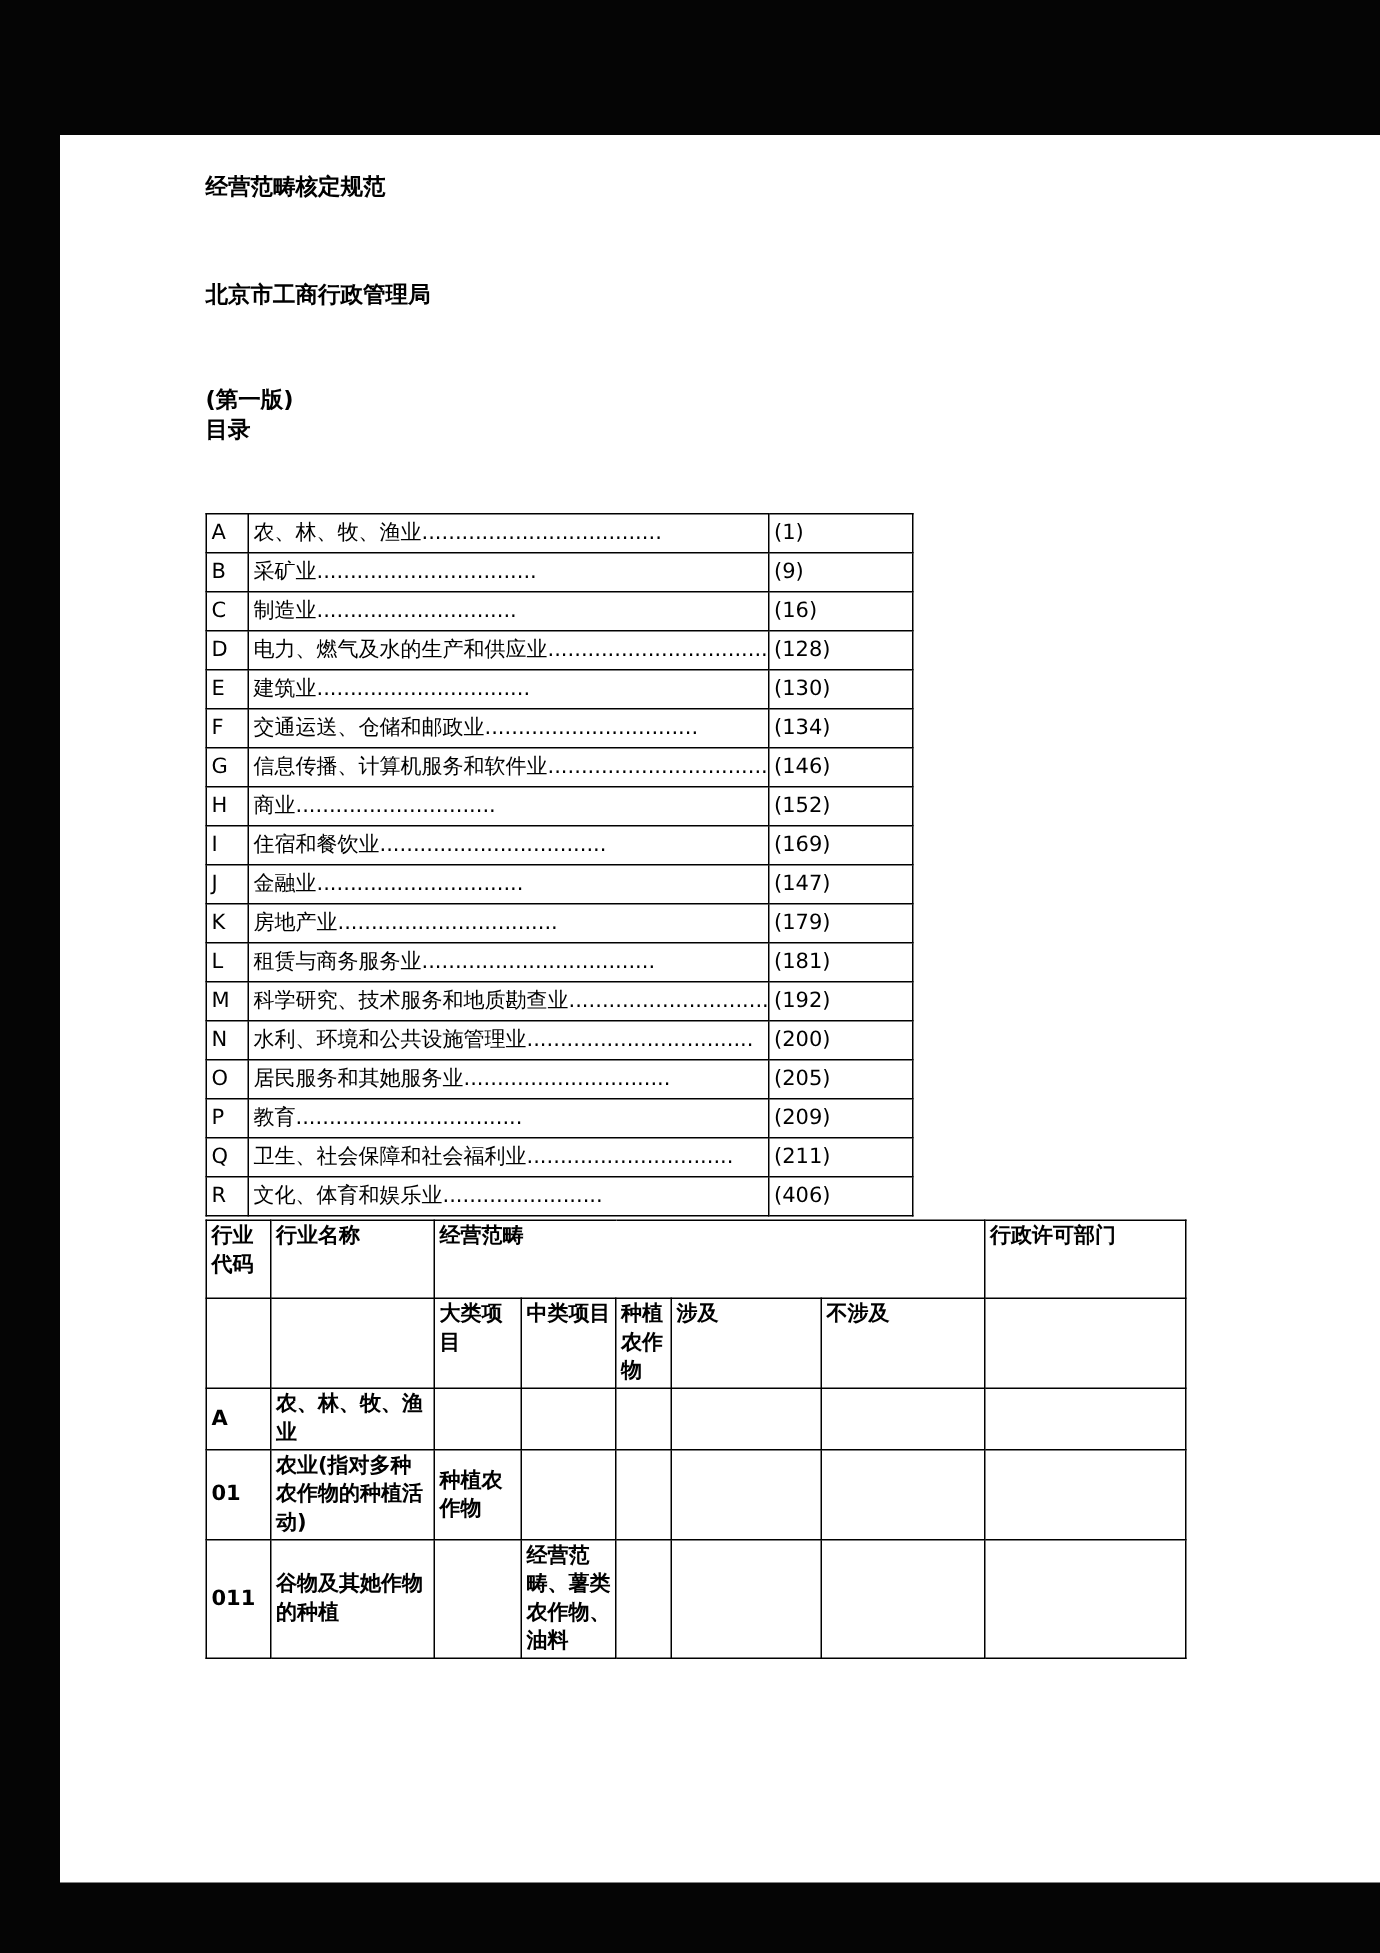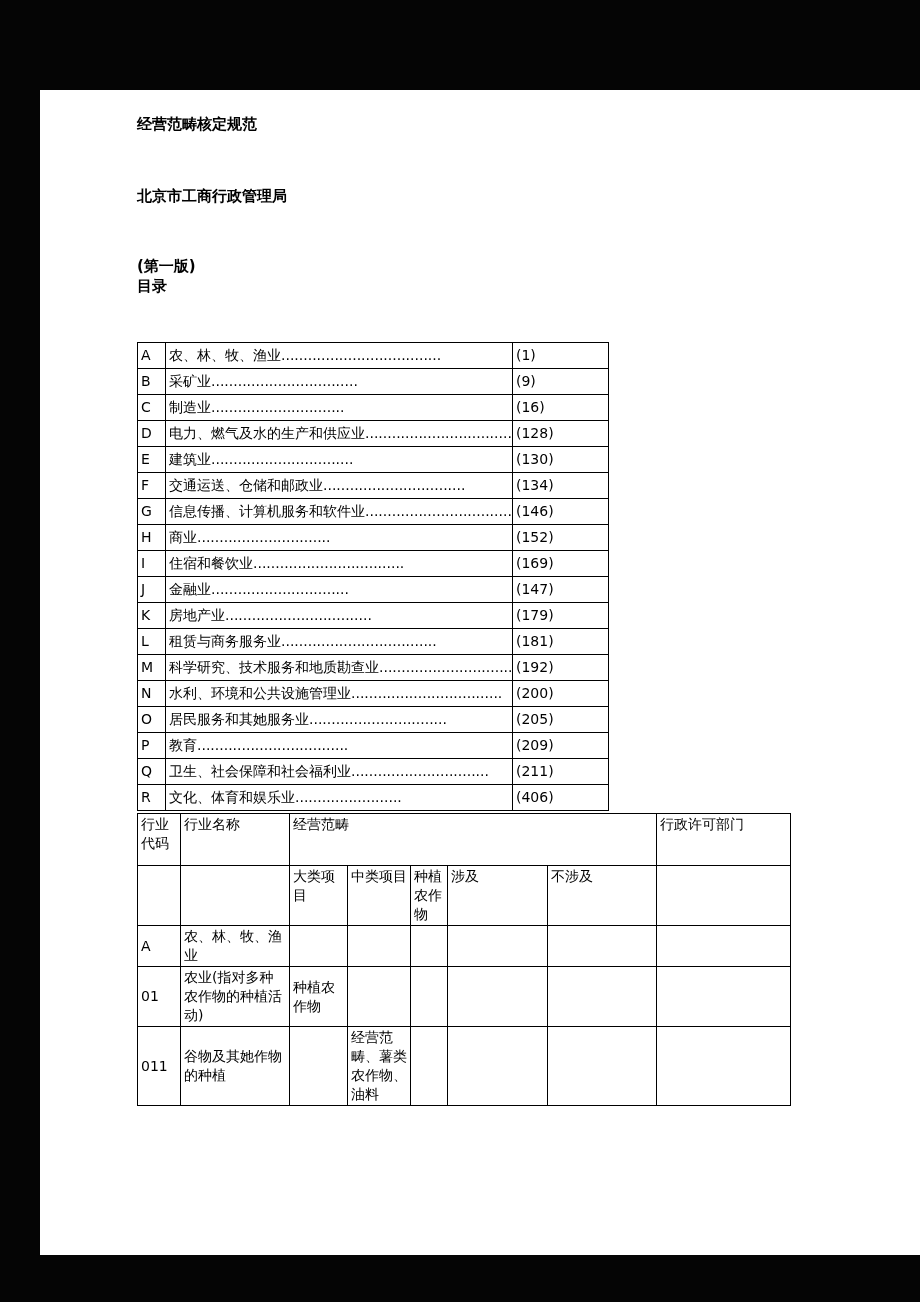--- a/index.html
+++ b/index.html
@@ -34,21 +34,21 @@
     overflow: hidden;
     word-break: break-all;
   }
 
   .toc { margin-top: 46px; width: 471px; }
   .toc td { height: 26px; vertical-align: middle; white-space: nowrap; }
   .toc .c-code { width: 28px; }
   .toc .c-text { width: 347px; margin-top: 47px; }
   .toc .c-page { width: 96px; }
 
-  .grid { margin-top: 2px; width: 653px; }
+  .grid { margin-top: 2px; width: 653px; font-weight: bold; }
   .grid td { vertical-align: middle; }
   .grid .gh1 td, .grid .gh2 td { vertical-align: top; }
   .gh1 td { height: 52px; }
   .gh2 td { height: 50px; }
   .gr0 td { height: 26px; }
   .gr1 td { height: 51px; }
   .gr2 td { height: 74px; }
 </style>
 </head>
 <body>

